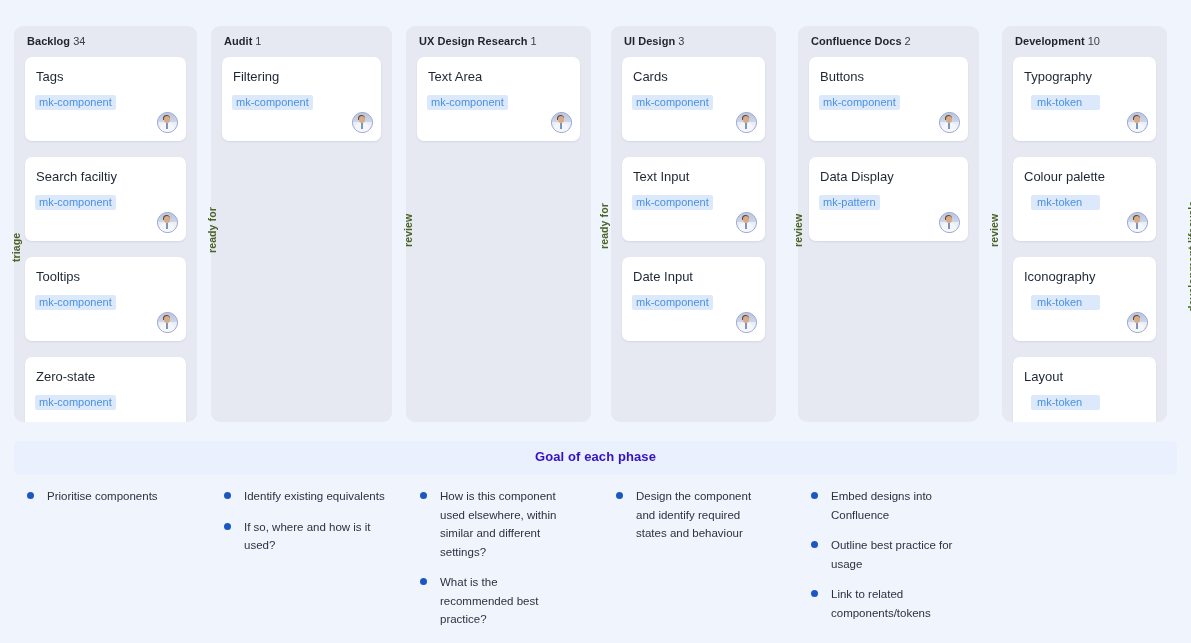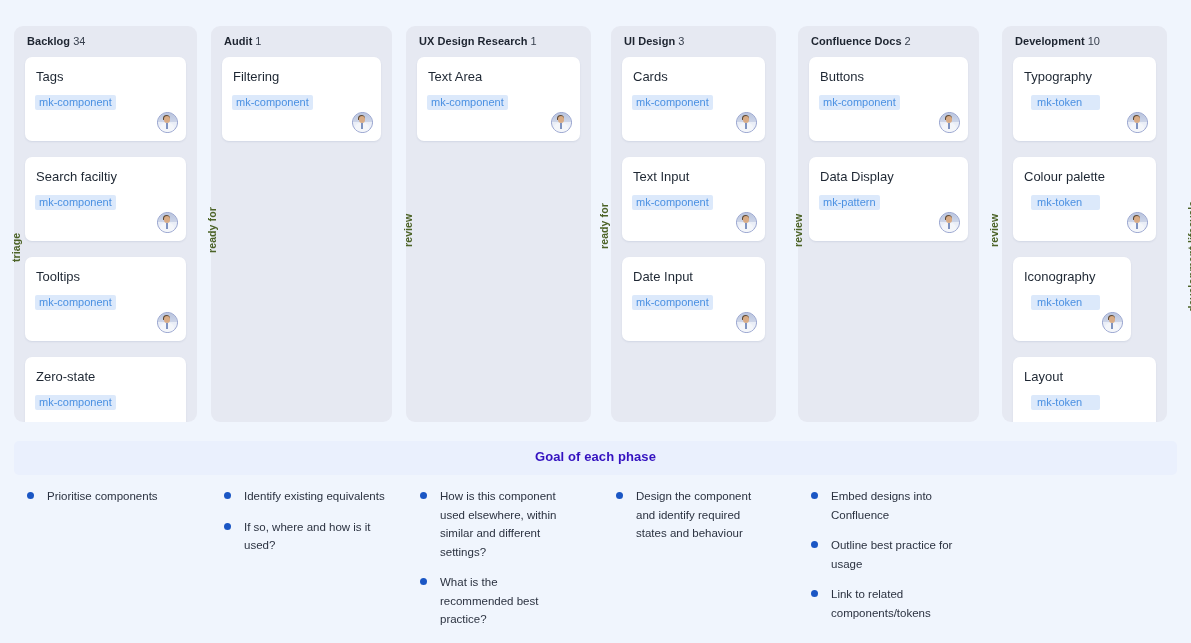--- a/index.html
+++ b/index.html
@@ -379,21 +379,21 @@
             <div class="card-title">Colour palette</div>
             <div class="card-tag indented">mk-token</div>
             <div class="avatar">
               <div class="av-bg"></div>
               <div class="av-body"></div>
               <div class="av-hair"></div>
               <div class="av-face"></div>
               <div class="av-tie"></div>
             </div>
           </div>
-          <div class="card" style="width: 118px; padding-left: 16px;">
+          <div class="card" style="width: 143px; padding-left: 16px;">
             <div class="card-title">Iconography</div>
             <div class="card-tag indented">mk-token</div>
             <div class="avatar">
               <div class="av-bg"></div>
               <div class="av-body"></div>
               <div class="av-hair"></div>
               <div class="av-face"></div>
               <div class="av-tie"></div>
             </div>
           </div>

